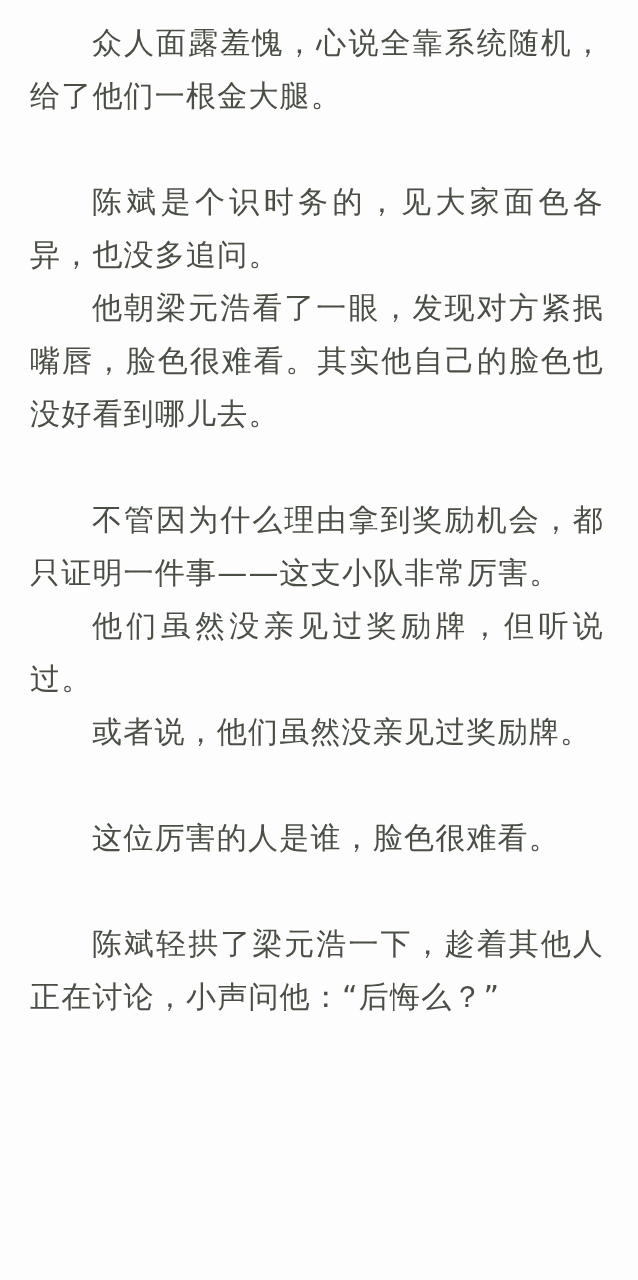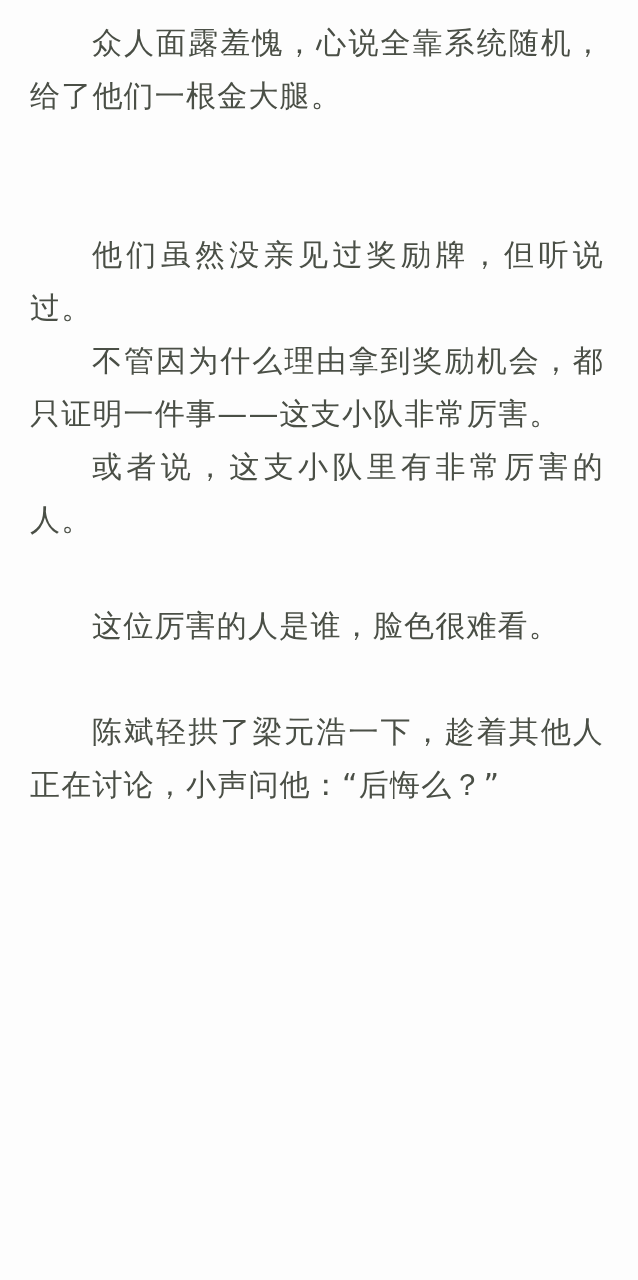--- a/index.html
+++ b/index.html
@@ -42,25 +42,29 @@
 </style>
 </head>
 <body>
 
 <div class="page" style="background: rgb(253, 253, 253);">
   <div class="body-text" id="body-root" style="color: rgb(74, 79, 70);">
       <div>
         <p class="para">众人面露羞愧，心说全靠系统随机，给了他们一根金大腿。</p>
       </div>
       <div class="gap"></div>
+      <div>
+        <p class="para">陈斌是个识时务的，见大家面色各异，也没多追问。</p>
+        <p class="para">他朝梁元浩看了一眼，发现对方紧抿嘴唇，脸色很难看。其实他自己的脸色也没好看到哪儿去。</p>
+      </div>
       <div class="gap"></div>
       <div>
+        <p class="para">不管因为什么理由拿到奖励机会，都只证明一件事——这支小队非常厉害。</p>
         <p class="para">他们虽然没亲见过奖励牌，但听说过。</p>
-        <p class="para">不管因为什么理由拿到奖励机会，都只证明一件事——这支小队非常厉害。</p>
-        <p class="para">或者说，这支小队里有非常厉害的人。</p>
+        <p class="para">或者说，他们虽然没亲见过奖励牌。</p>
       </div>
       <div class="gap"></div>
       <div>
         <p class="para">这位厉害的人是谁，脸色很难看。</p>
       </div>
       <div class="gap"></div>
       <div>
         <p class="para">陈斌轻拱了梁元浩一下，趁着其他人正在讨论，小声问他：“后悔么？”</p>
       </div>
     </div>

